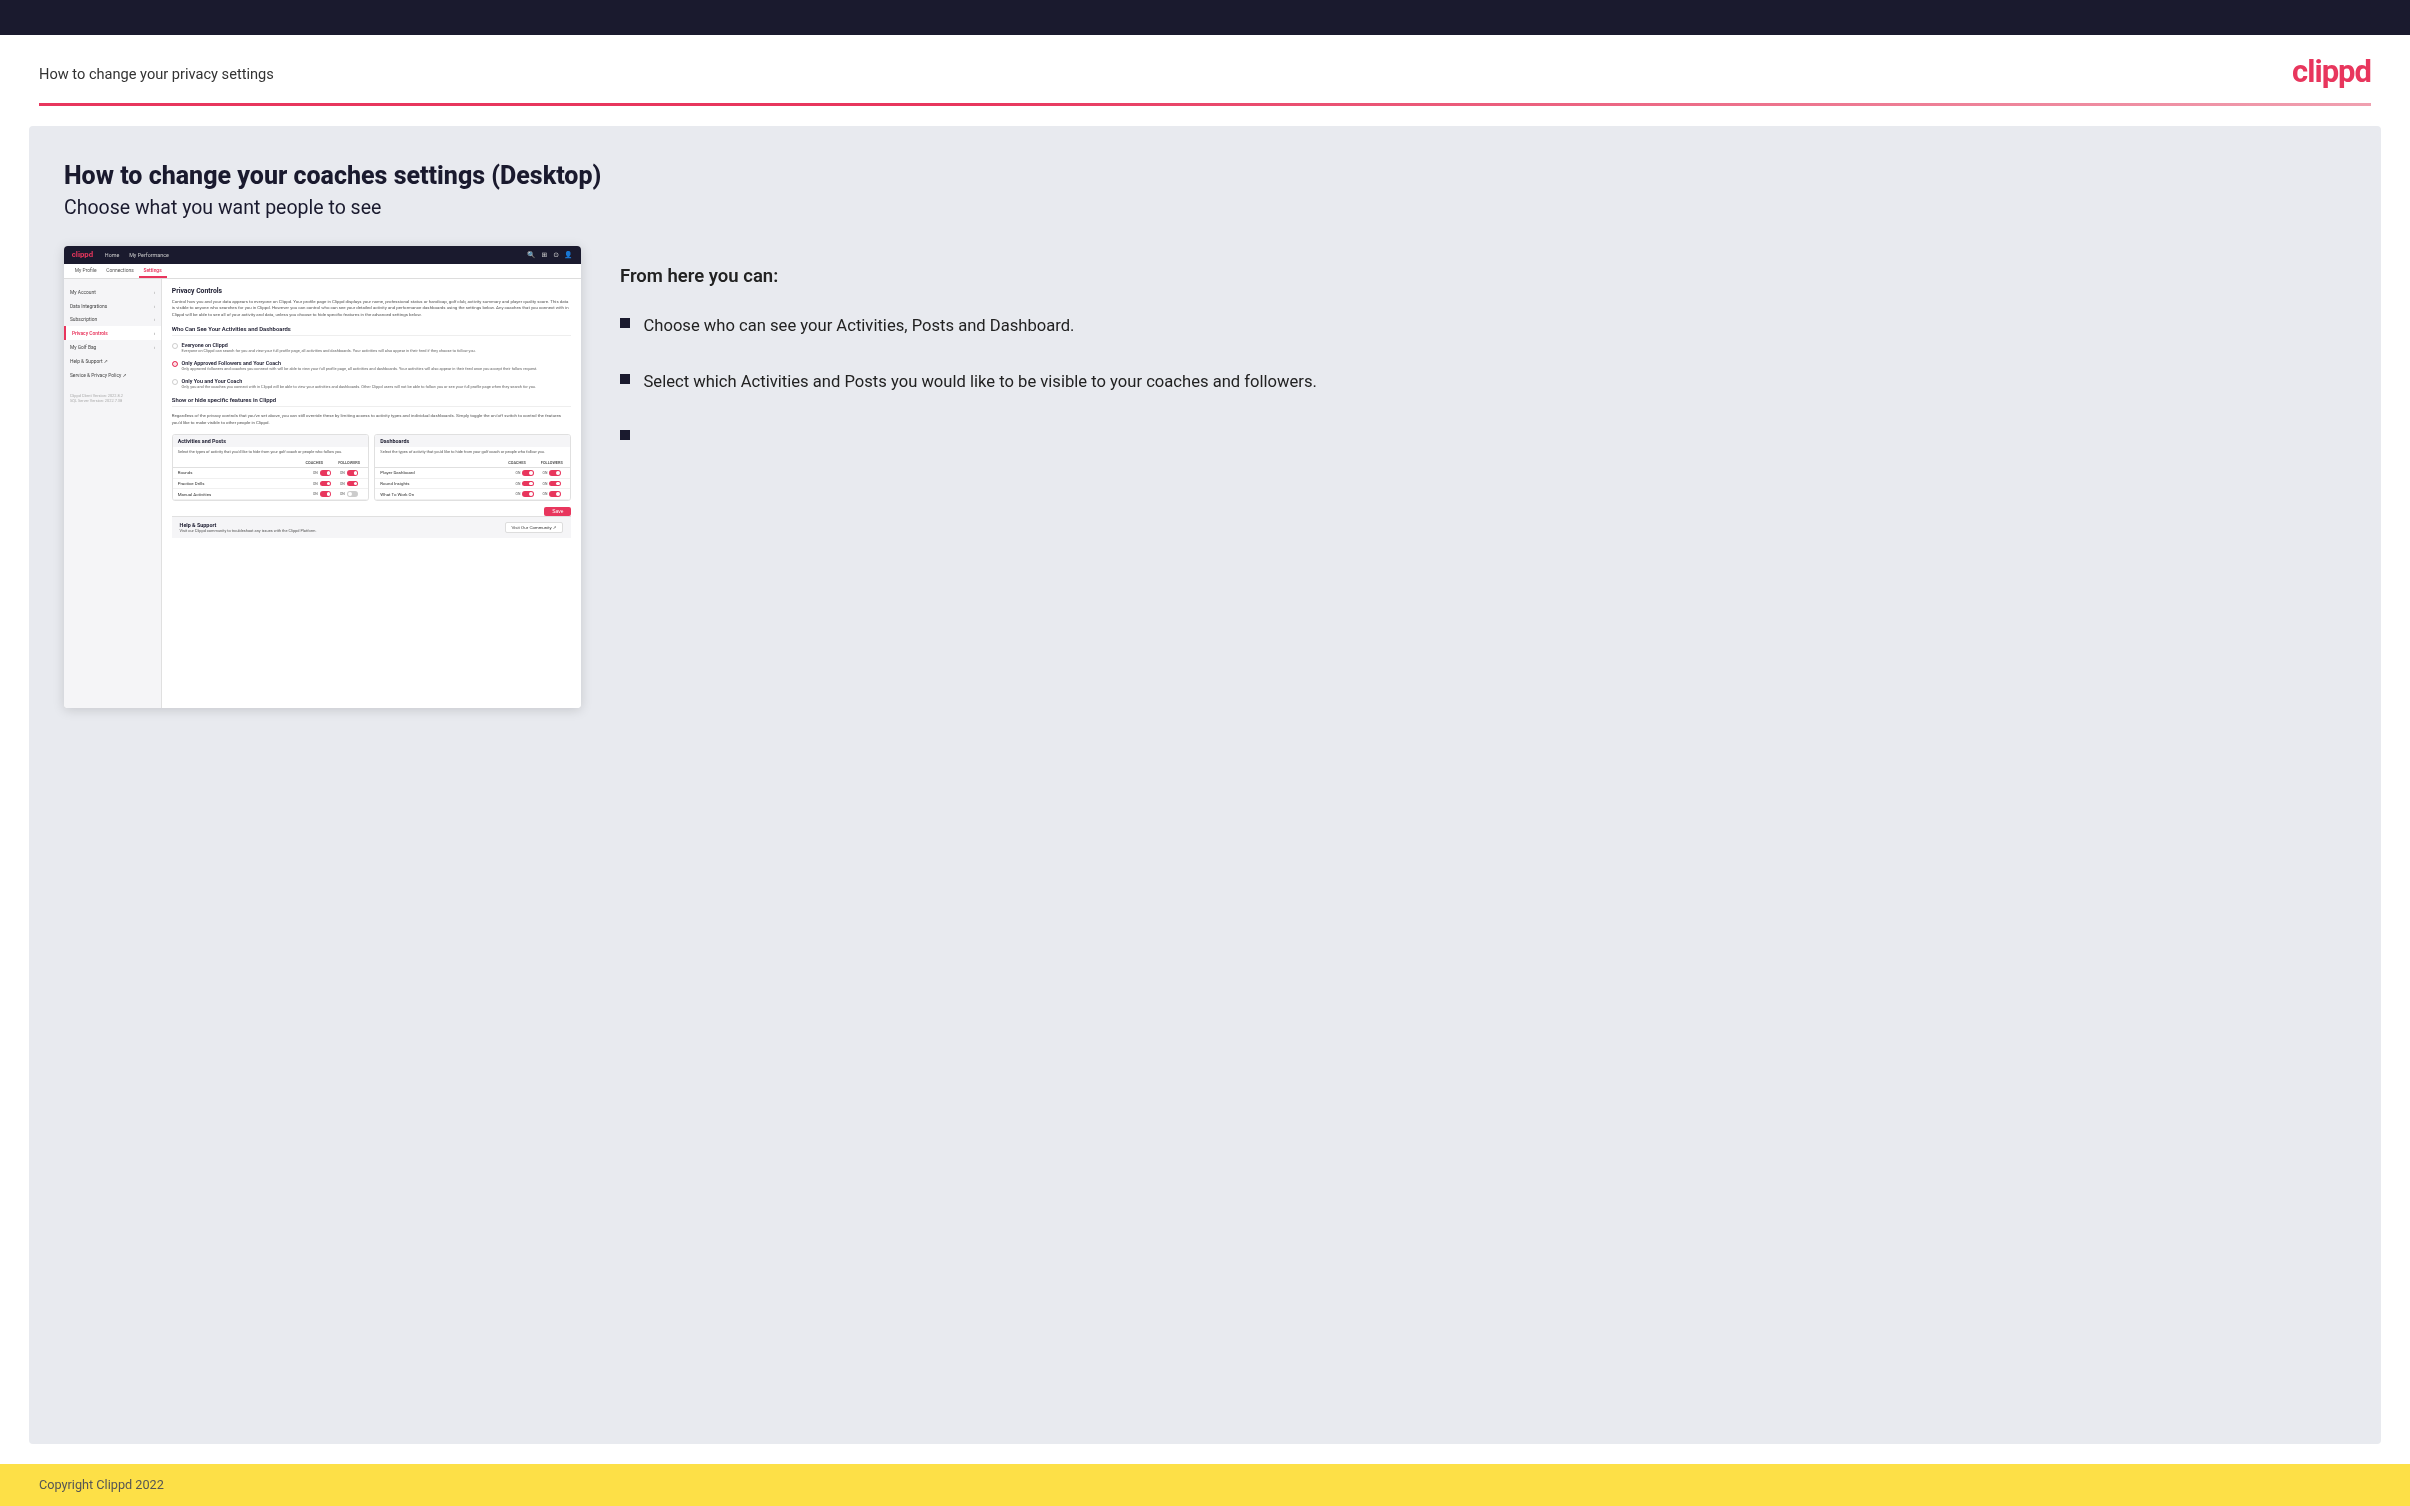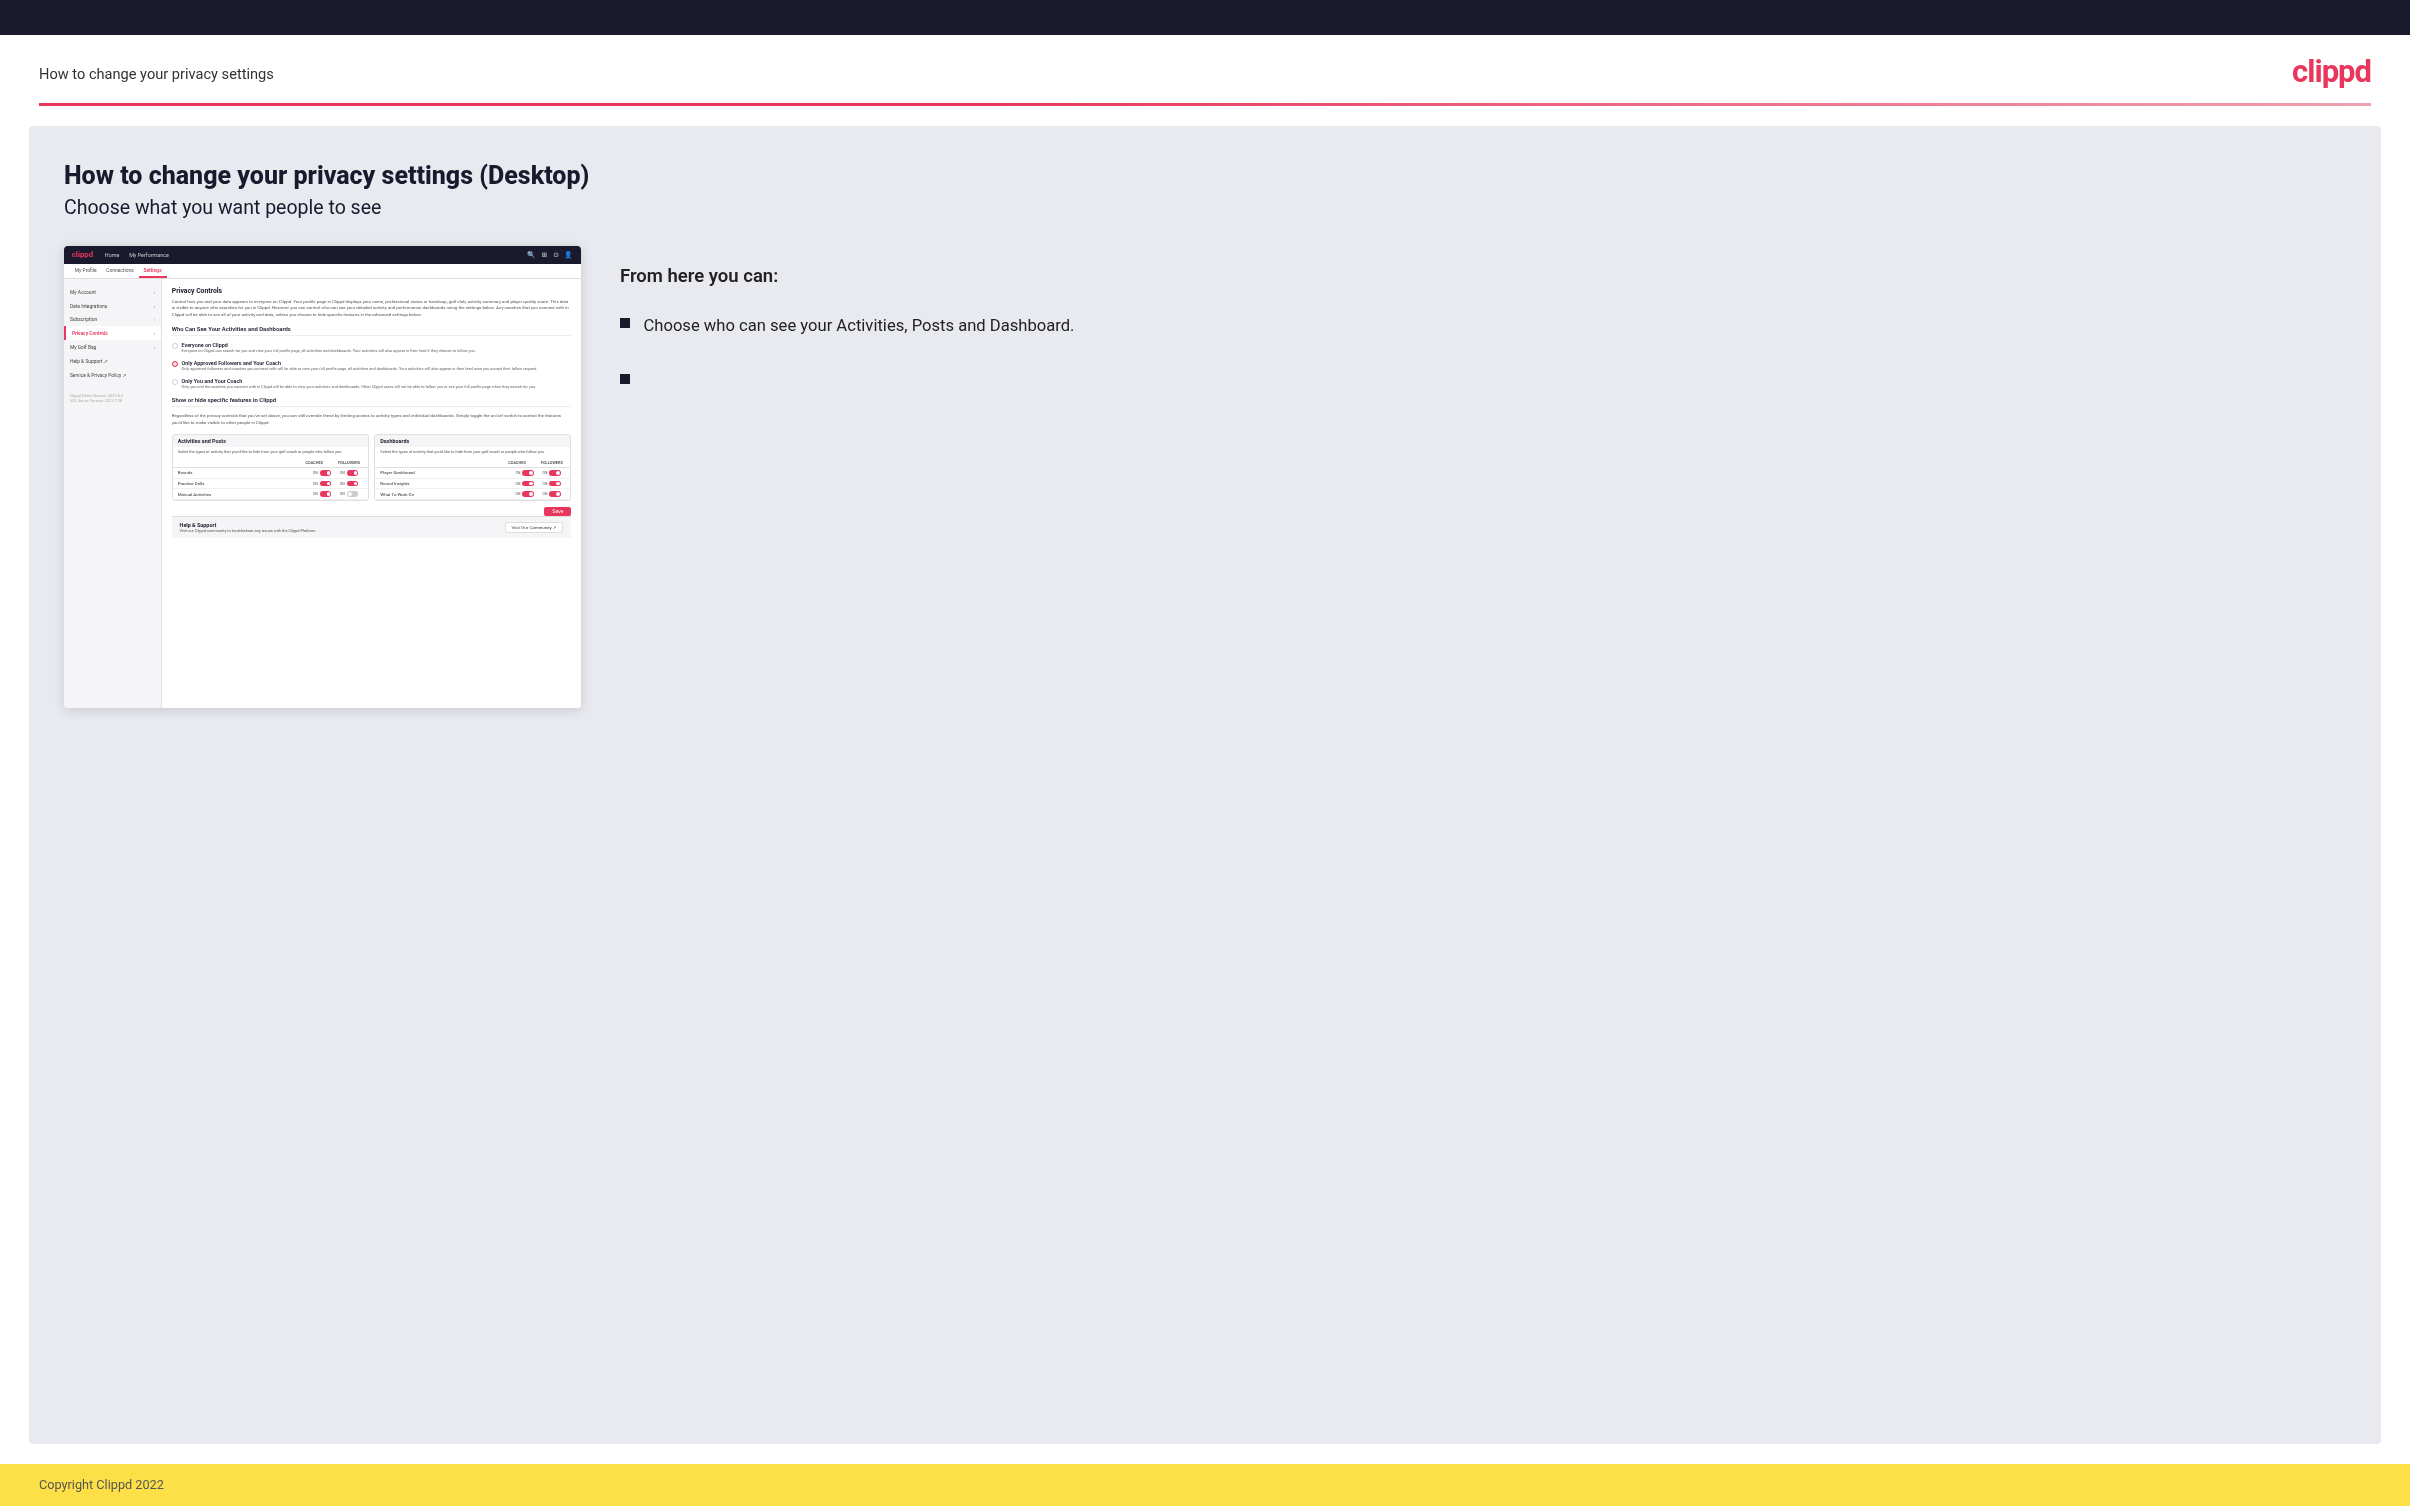--- a/index.html
+++ b/index.html
@@ -406,21 +406,21 @@
 <div class="top-bar"></div>
 
 <div class="header">
   <span class="header-title">How to change your privacy settings</span>
   <span class="logo-text">clippd</span>
 </div>
 
 <div class="header-divider"></div>
 
 <div class="main-content">
-  <h1 class="page-heading">How to change your privacy settings (Desktop)</h1>
+  <h1 class="page-heading">How to change your coaches settings (Desktop)</h1>
   <p class="page-subheading">Choose what you want people to see</p>
 
   <div class="content-row">
 
     <div class="screenshot-container">
       <div class="app-mockup">
 
         <div class="mockup-nav">
           <span class="mockup-logo">clippd</span>
           <div class="mockup-nav-links">
@@ -649,20 +649,24 @@
 
     <div class="bullet-section">
       <p class="from-here">From here you can:</p>
       <ul class="bullet-list">
         <li class="bullet-item">
           <div class="bullet-square"></div>
           <span class="bullet-text">Choose who can see your Activities, Posts and Dashboard.</span>
         </li>
         <li class="bullet-item">
           <div class="bullet-square"></div>
+          <span class="bullet-text">Select which Activities and Posts you would like to be visible to your coaches and followers.</span>
+        </li>
+        <li class="bullet-item">
+          <div class="bullet-square"></div>
         </li>
       </ul>
     </div>
 
   </div>
 </div>
 
 <div class="footer">
   <span>Copyright Clippd 2022</span>
 </div>

